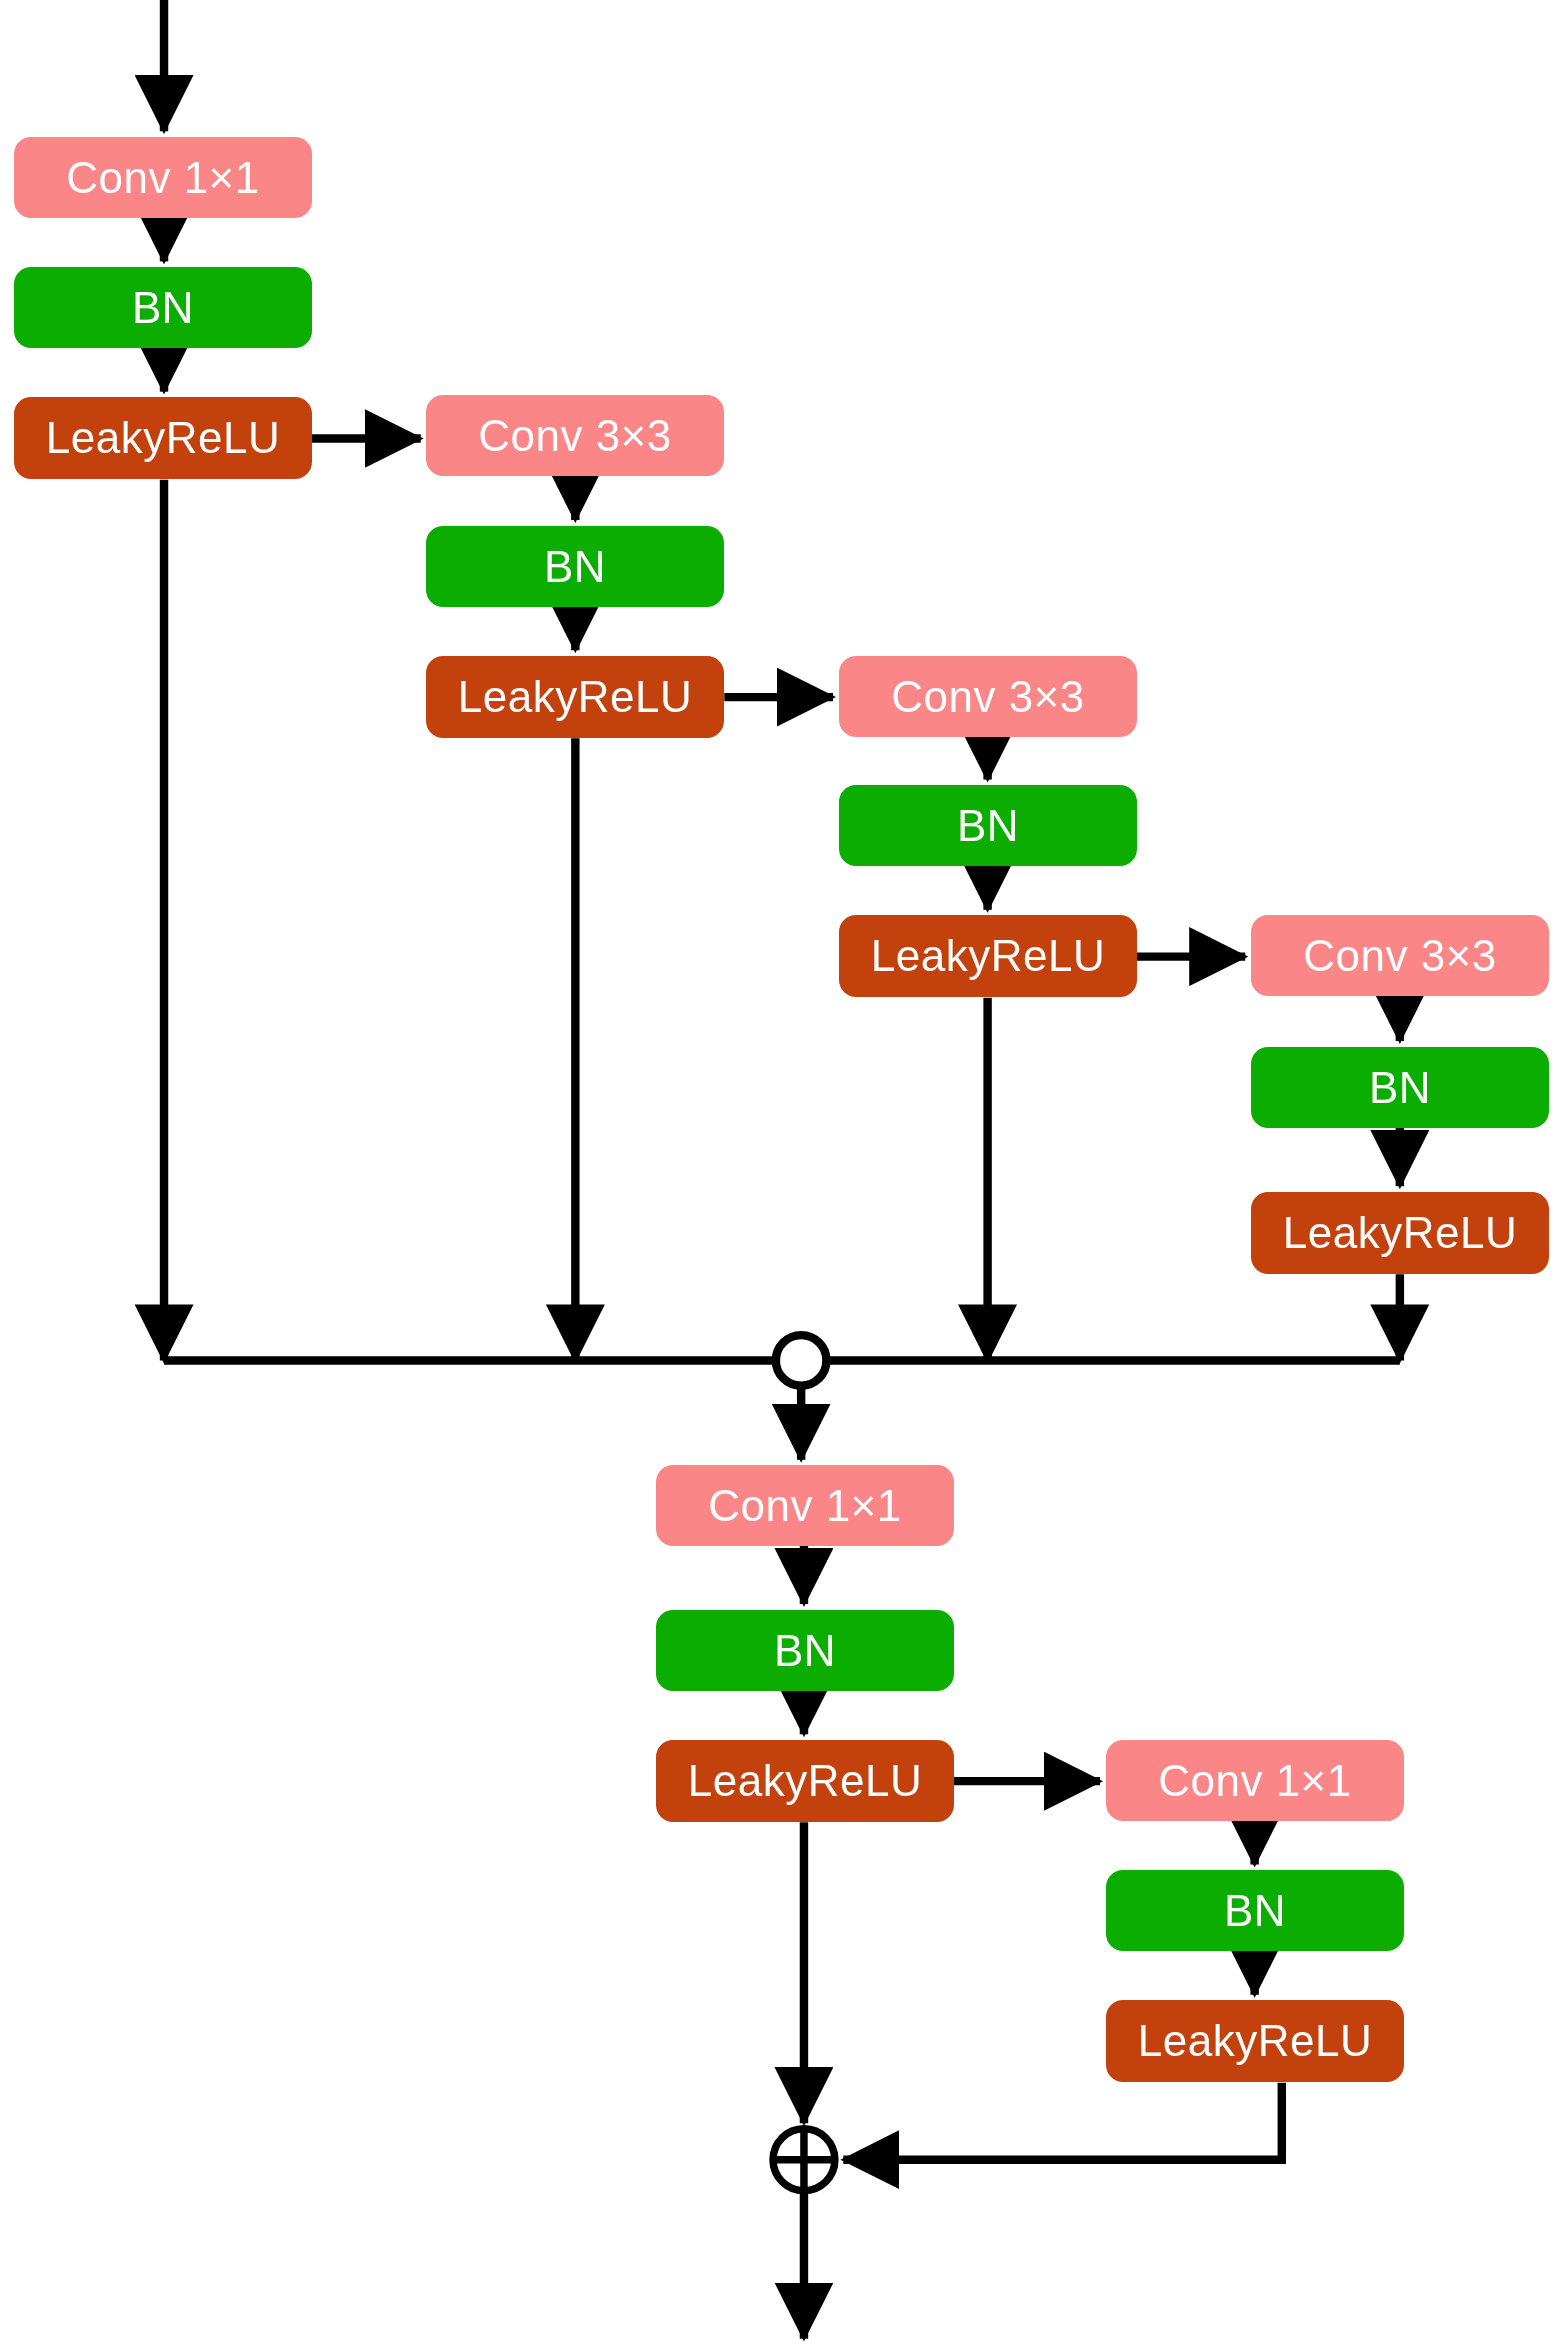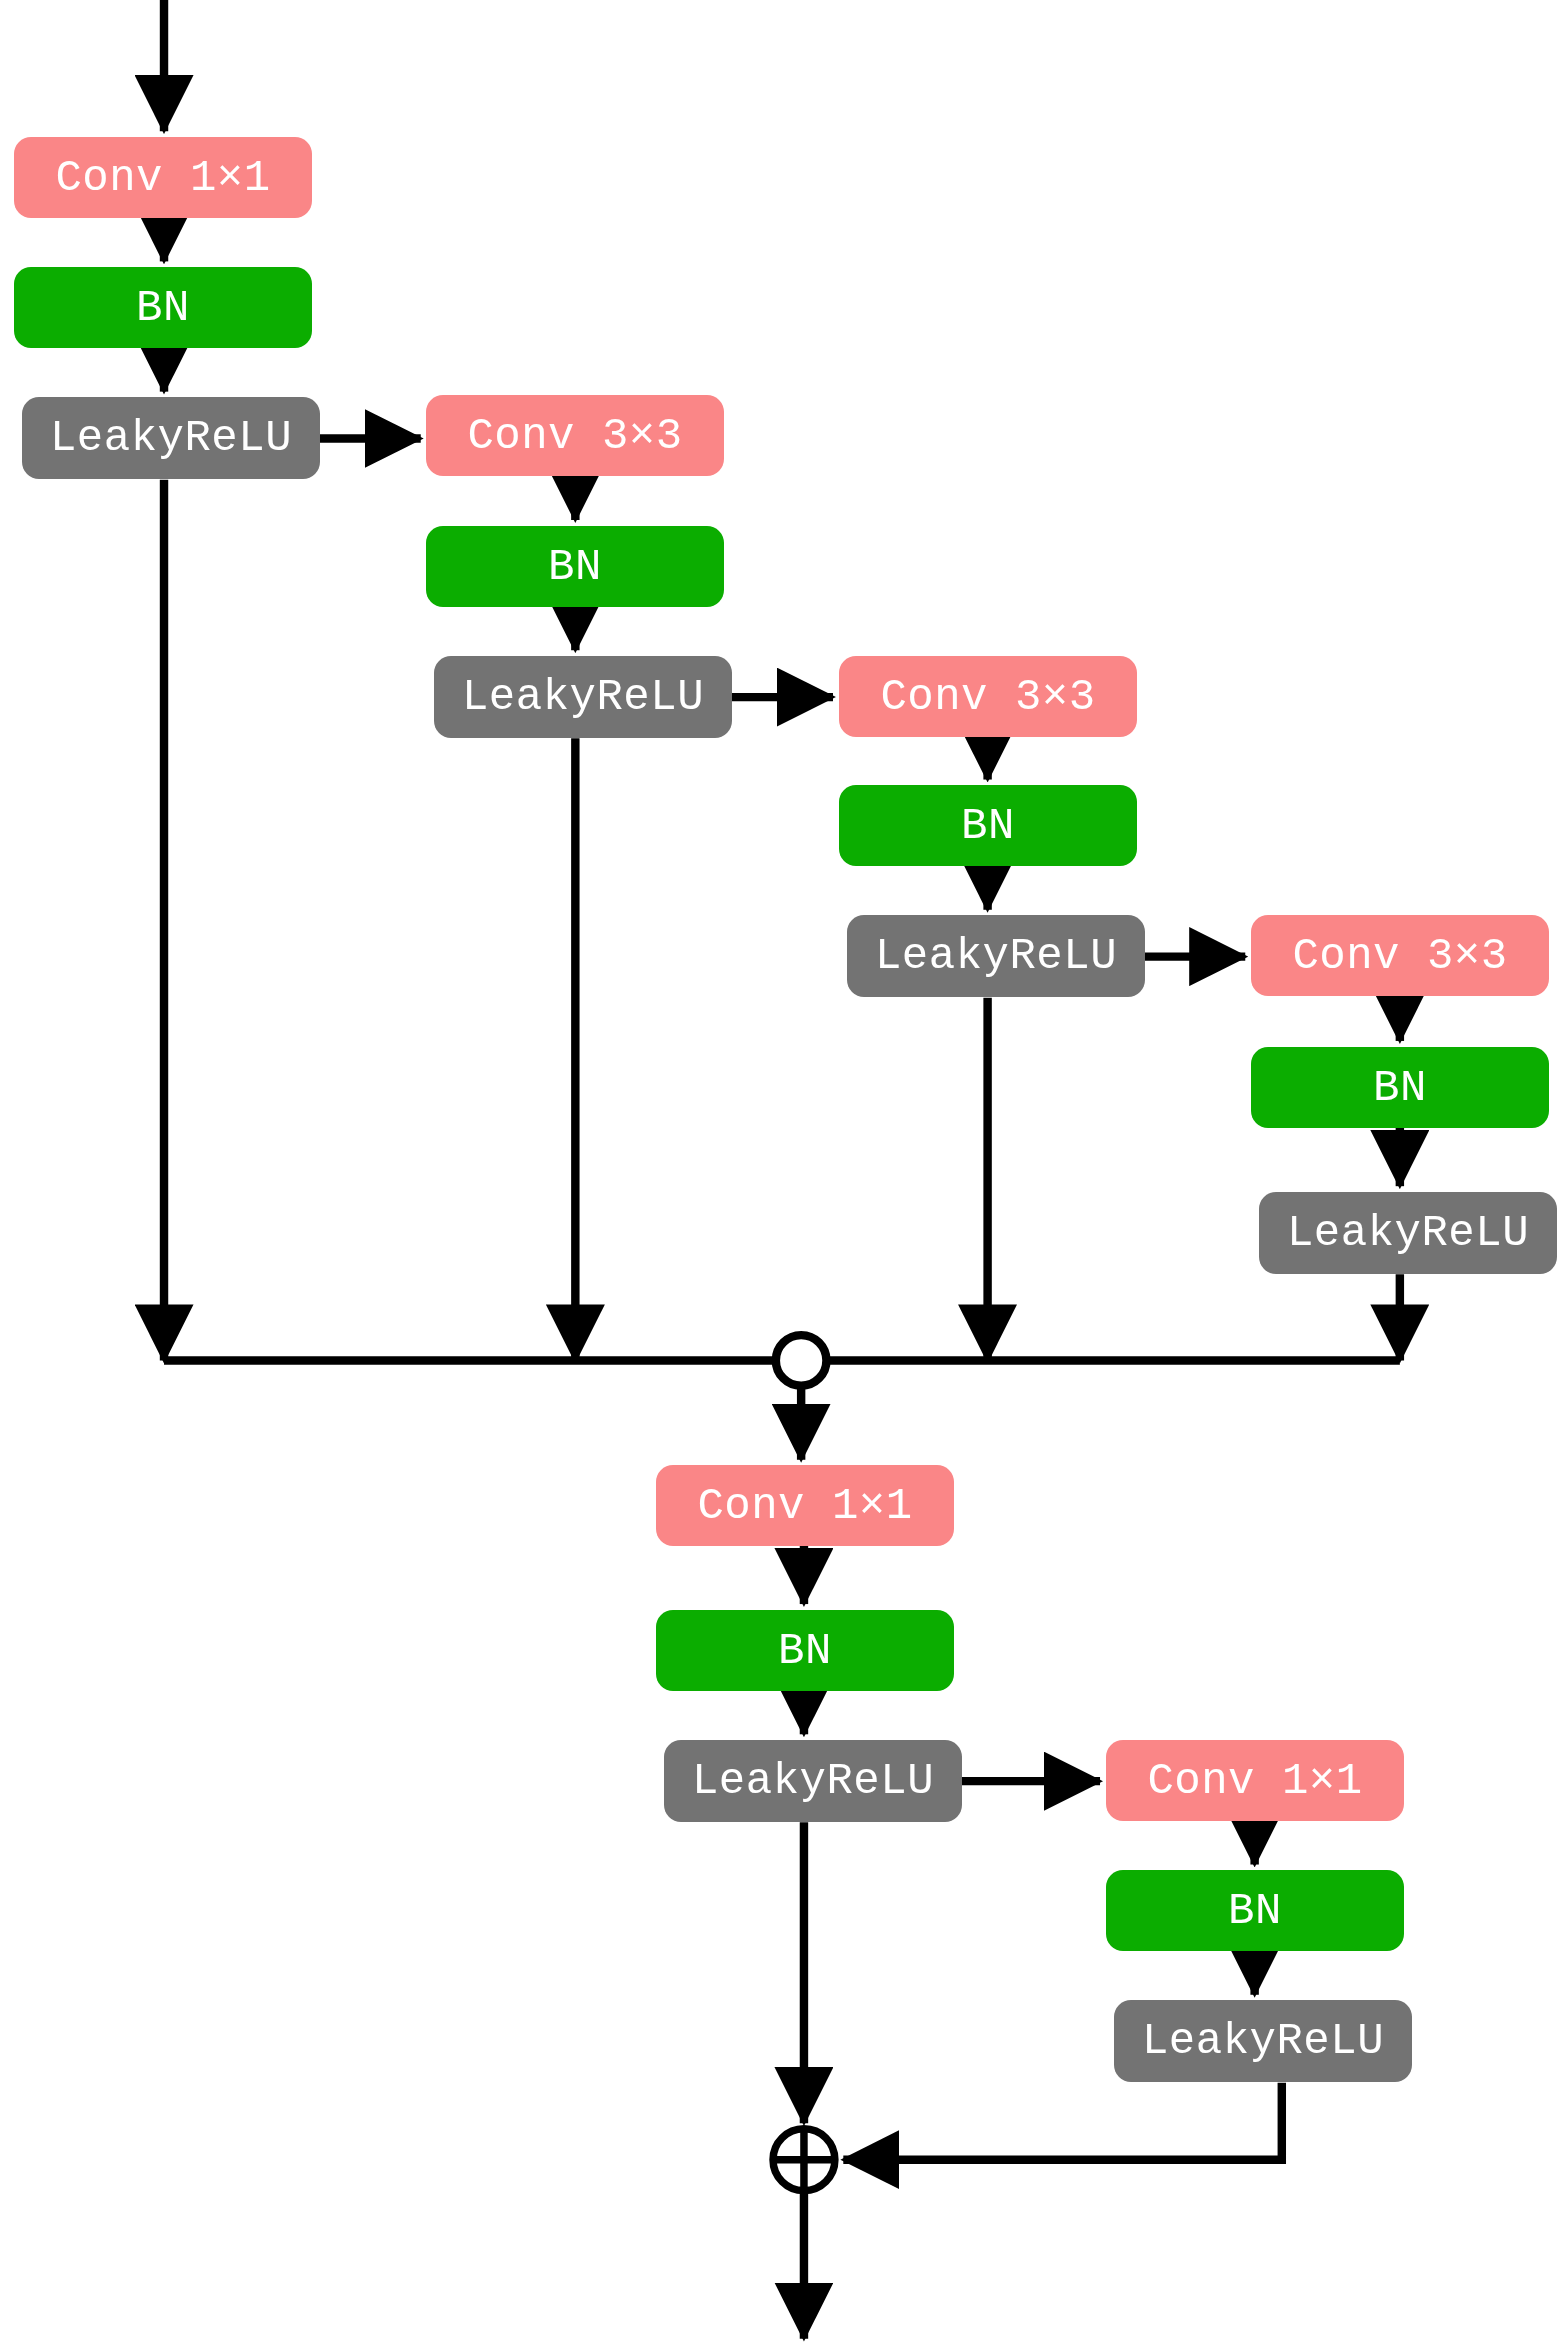--- a/index.html
+++ b/index.html
@@ -5,21 +5,21 @@
   html, body {
     margin: 0;
     padding: 0;
     background: #ffffff;
   }
   #canvas {
     position: relative;
     width: 1562px;
     height: 2348px;
     background: #ffffff;
-    font-family: Liberation Mono, monospace;
+    font-family: Liberation Sans, sans-serif;
     overflow: hidden;
   }
   #svg-layer {
     position: absolute;
     left: 0;
     top: 0;
     width: 1562px;
     height: 2348px;
   }
   .node {
@@ -31,21 +31,21 @@
     border-radius: 17px;
     color: #ffffff;
     font-size: 44px;
     line-height: 1;
     letter-spacing: 0.5px;
     white-space: nowrap;
     user-select: none;
   }
   .node-conv { background: #fa8687; }
   .node-bn   { background: #0bad00; text-align: right; }
-  .node-act  { background: #737373; margin-left: 8px; }
+  .node-act  { background: #c2410c; }
 </style>
 </head>
 <body>
 
 <div id="canvas">
 
   <svg id="svg-layer" viewBox="0 0 1667 2506" xmlns="http://www.w3.org/2000/svg">
     <defs>
       <marker id="arrowdown" viewBox="0 0 12 12" refX="6" refY="11" markerWidth="12" markerHeight="12" orient="auto-start-reverse">
         <path d="M 0 0 L 12 0 L 6 12 z" fill="#000000"></path>

